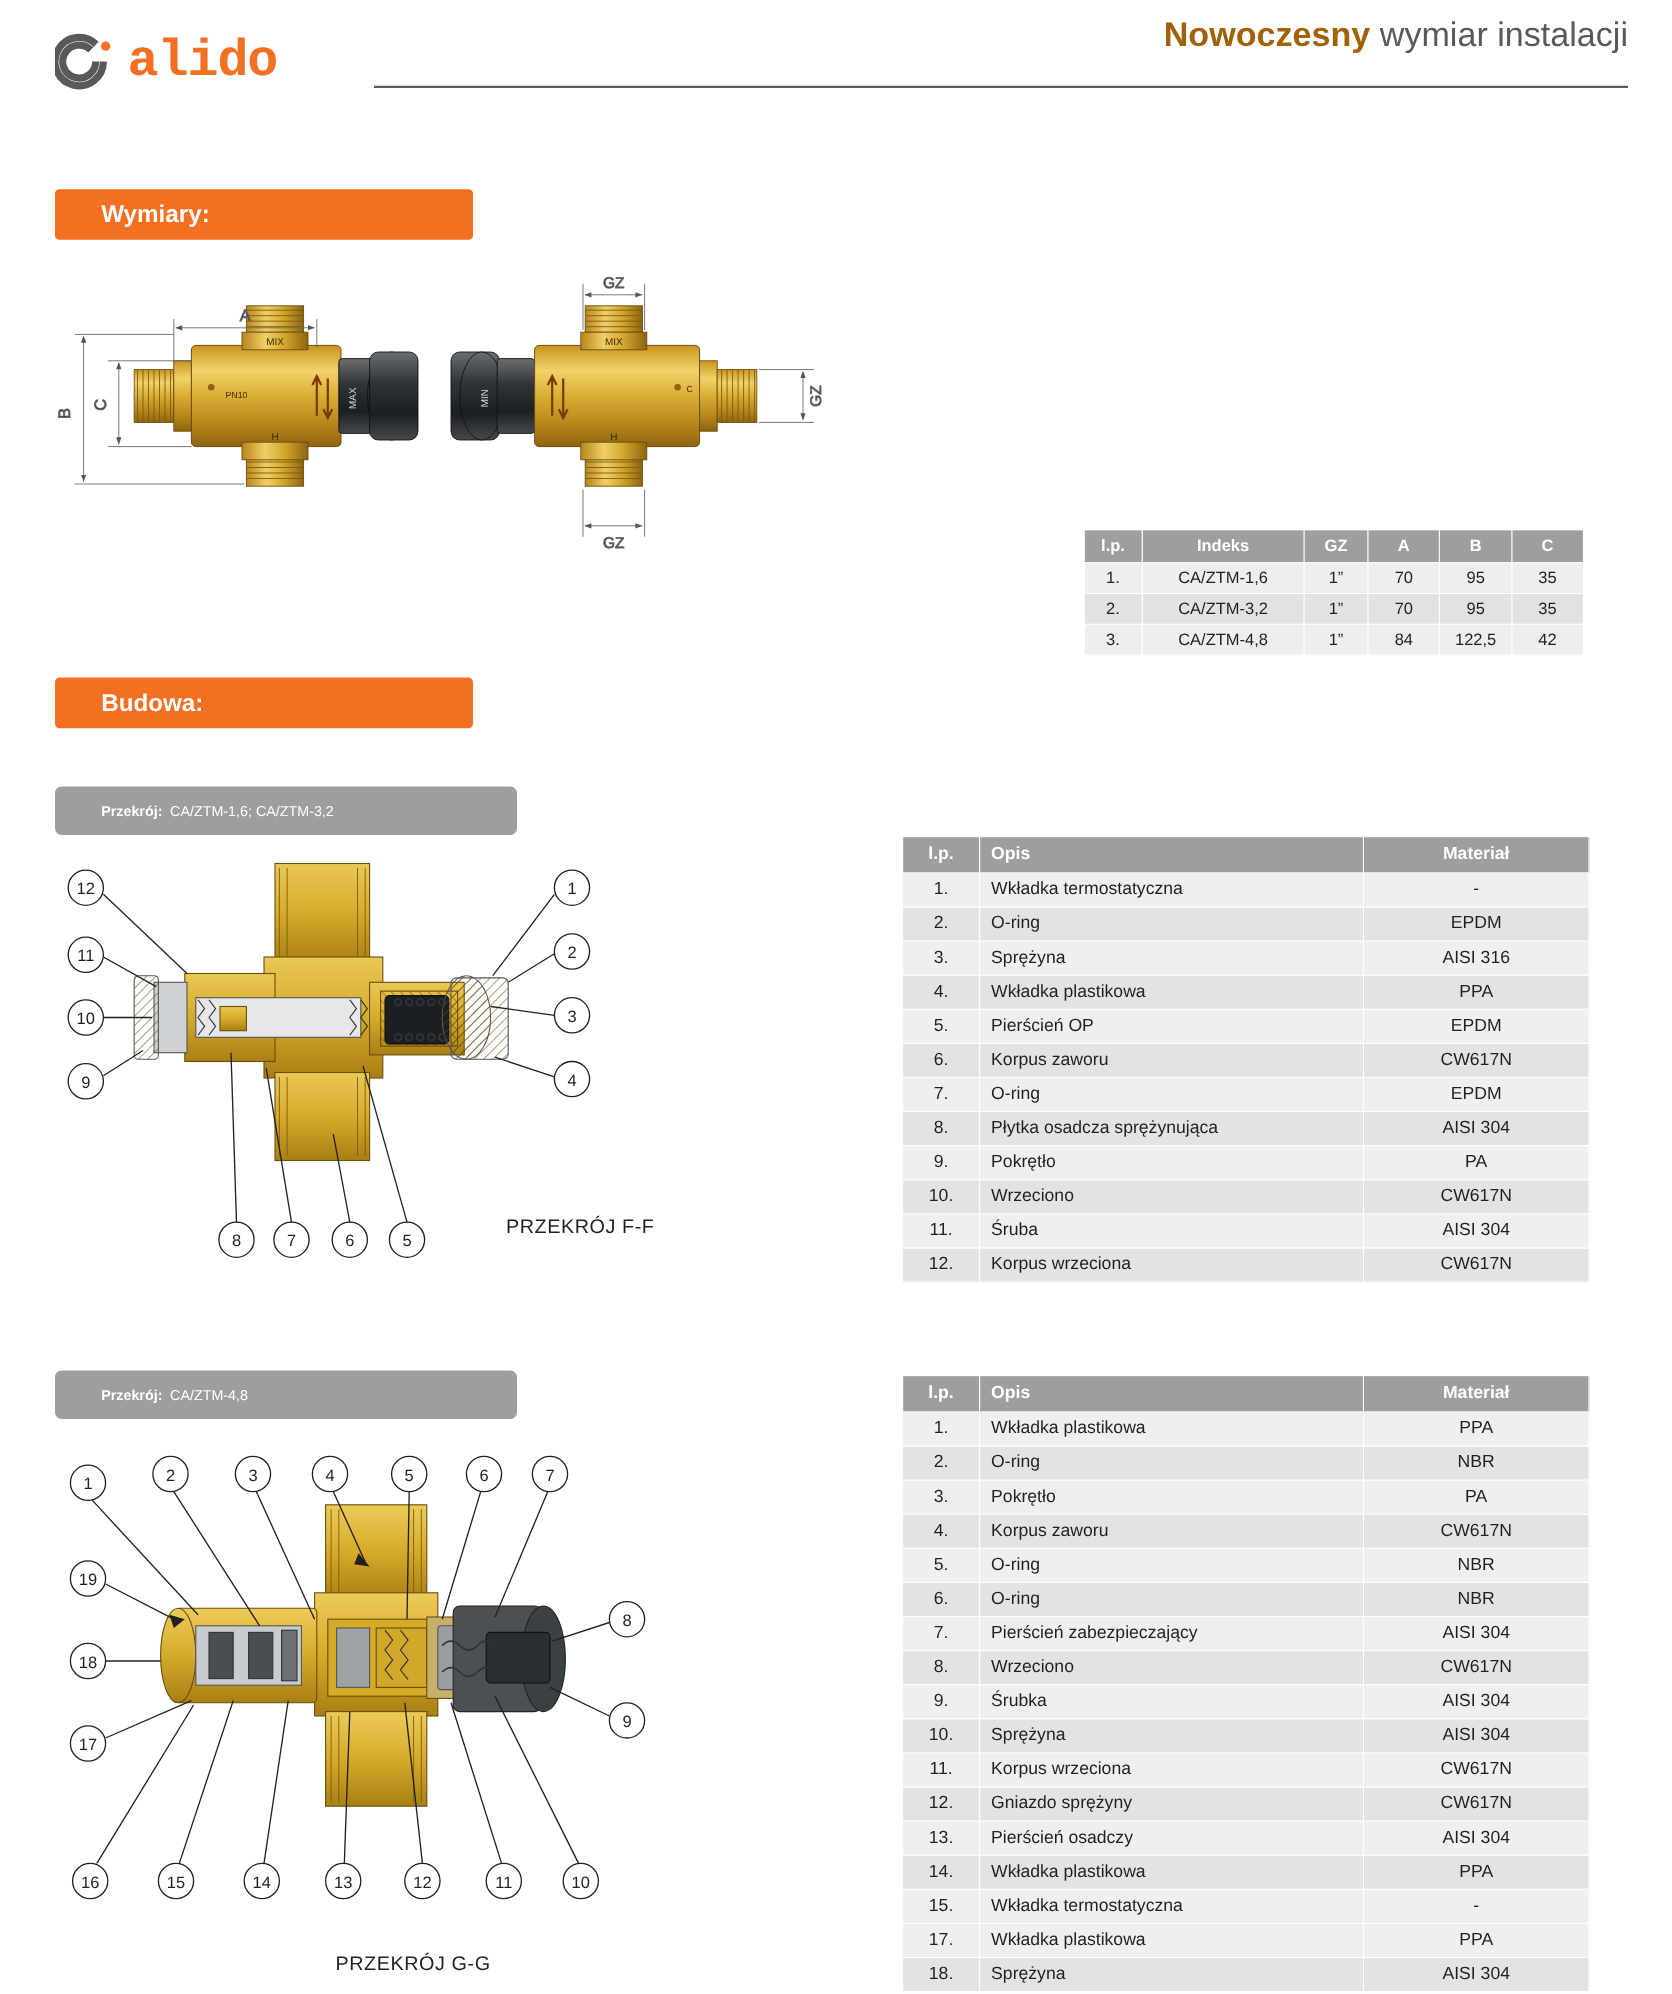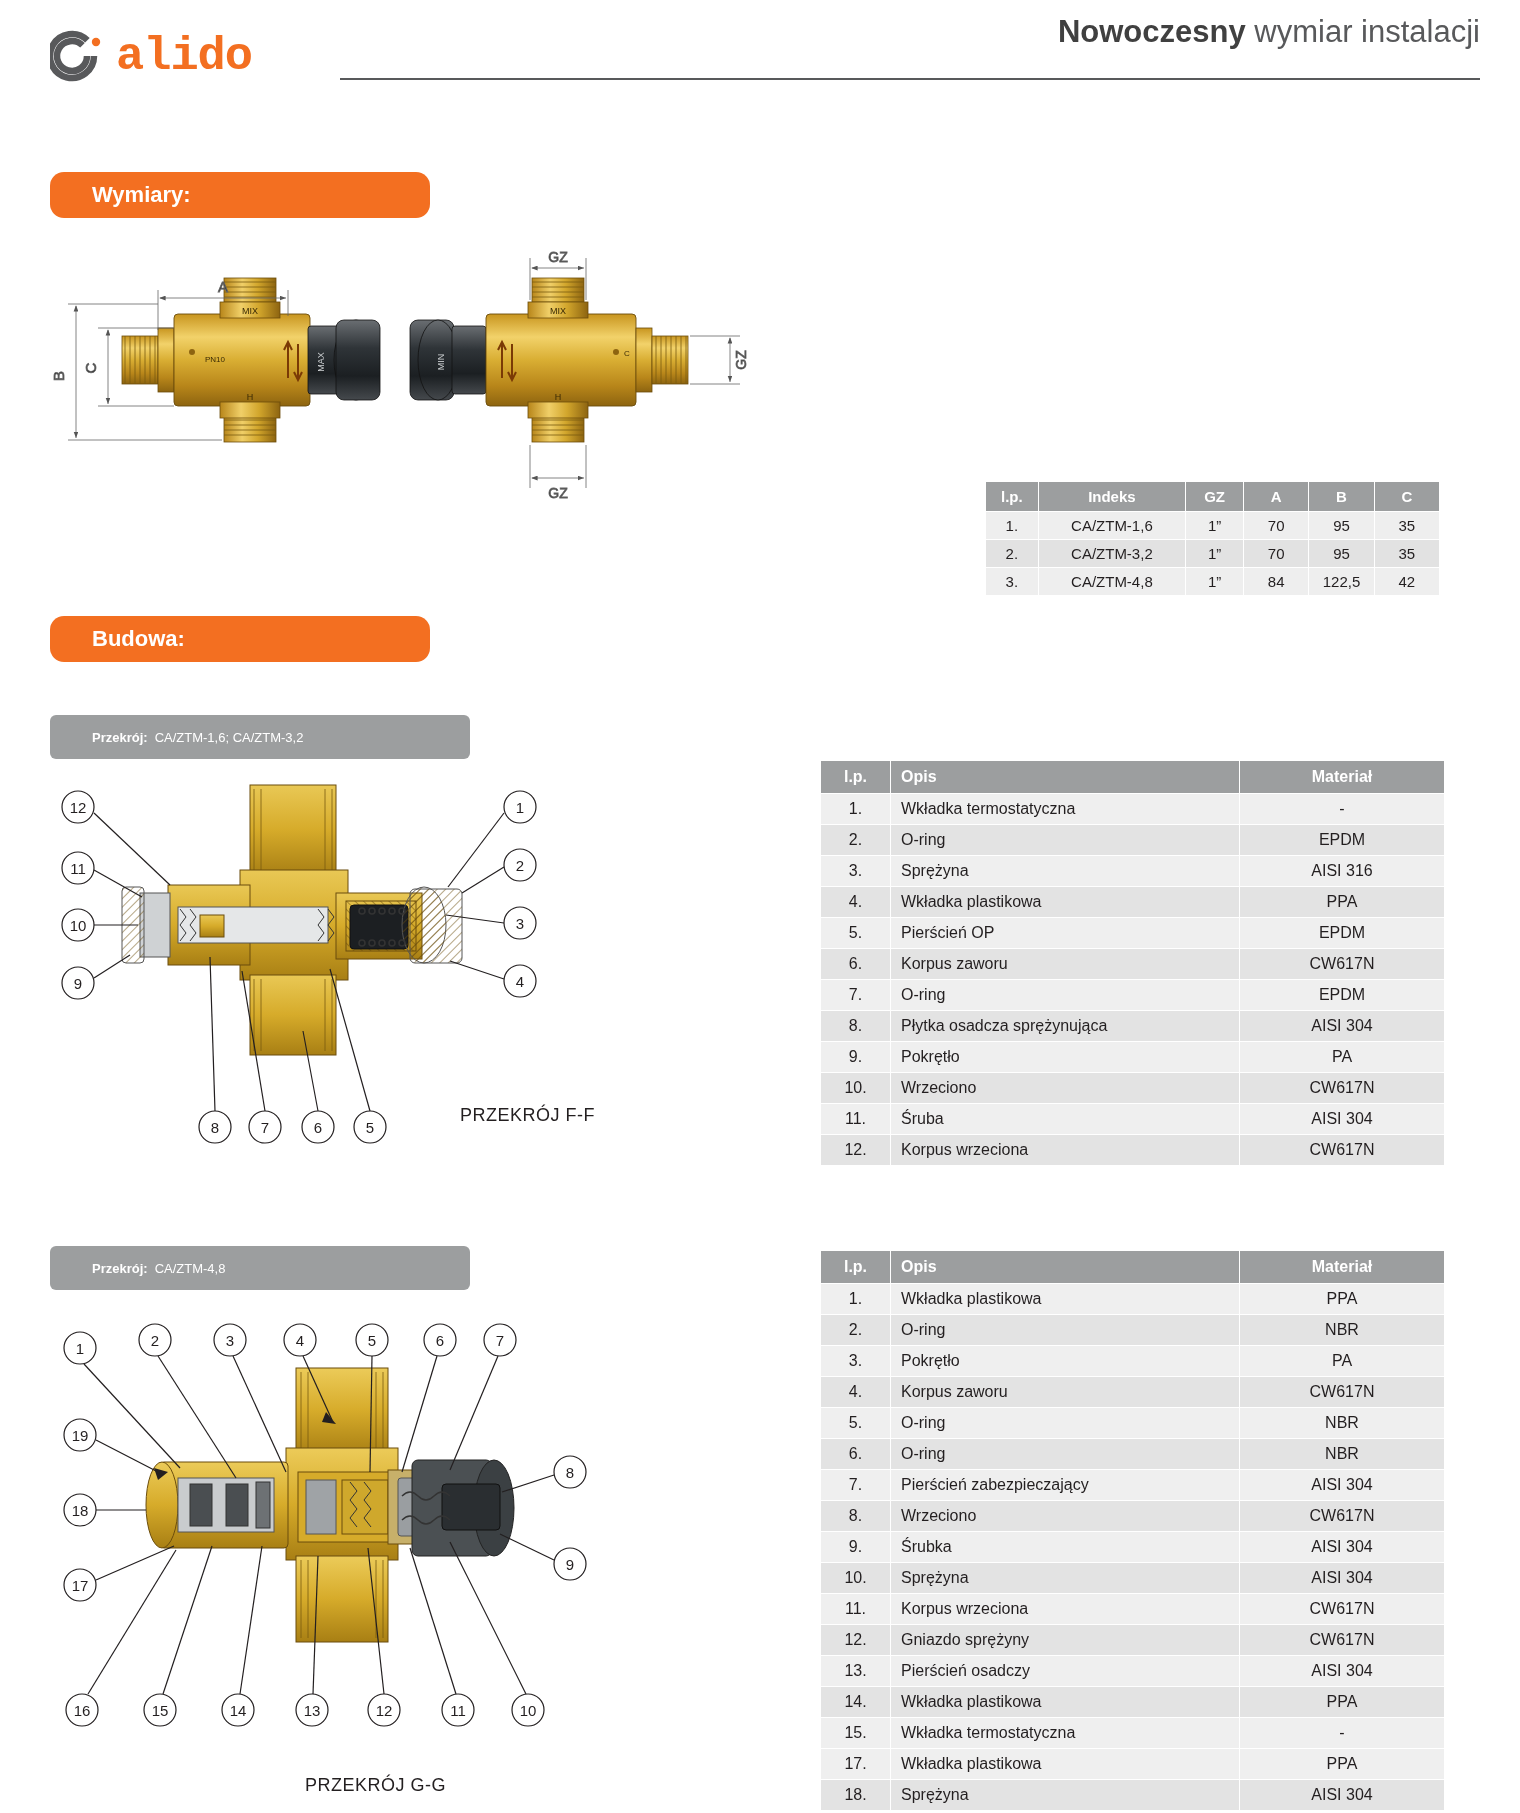--- a/index.html
+++ b/index.html
@@ -17,30 +17,30 @@
   .logo { position: absolute; left: 50px; top: 28px; display: flex; align-items: center; font-family: Liberation Mono, monospace; }
   .logo svg { display: block; }
   .logo-text {
     font-size: 47px; font-weight: bold; color: #f36f21; letter-spacing: -1px;
     margin-left: -6px; line-height: 1;
   }
   .header-title {
     position: absolute; right: 40px; top: 14px;
     font-size: 31px; color: #58595b; white-space: nowrap;
   }
-  .header-title b { color: #404040; font-weight: bold; }
+  .header-title b { color: #a16207; font-weight: bold; }
   .header-rule {
     position: absolute; left: 340px; right: 40px; top: 78px;
     height: 2px; background: #58595b;
   }
 
   
   .banner {
     position: absolute; height: 46px; width: 380px;
-    background: #f36f21; border-radius: 14px;
+    background: #f36f21; border-radius: 4px;
     display: flex; align-items: center;
     padding-left: 42px;
     color: #ffffff; font-size: 22px; font-weight: bold;
   }
   .banner.b1 { left: 50px; top: 172px; }
   .banner.b2 { left: 50px; top: 616px; }
 
   
   .gbanner {
     position: absolute; height: 44px; width: 420px;

